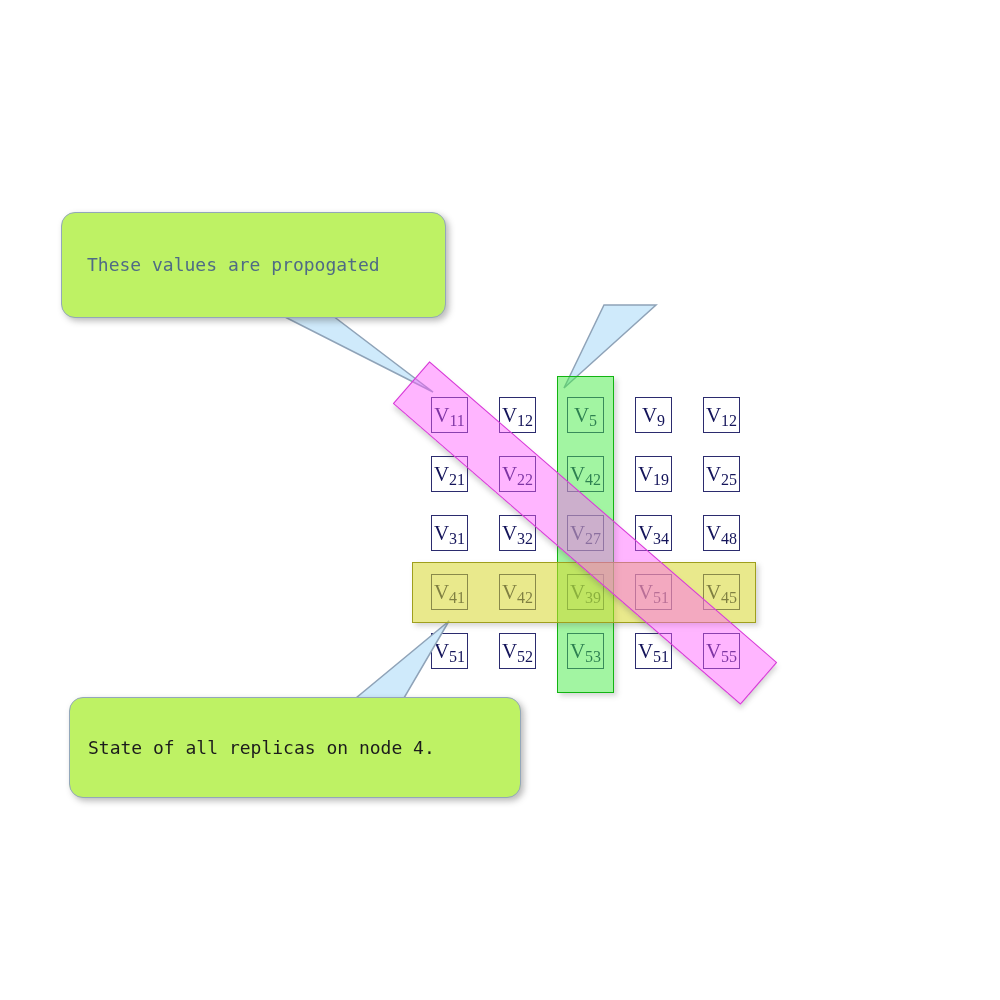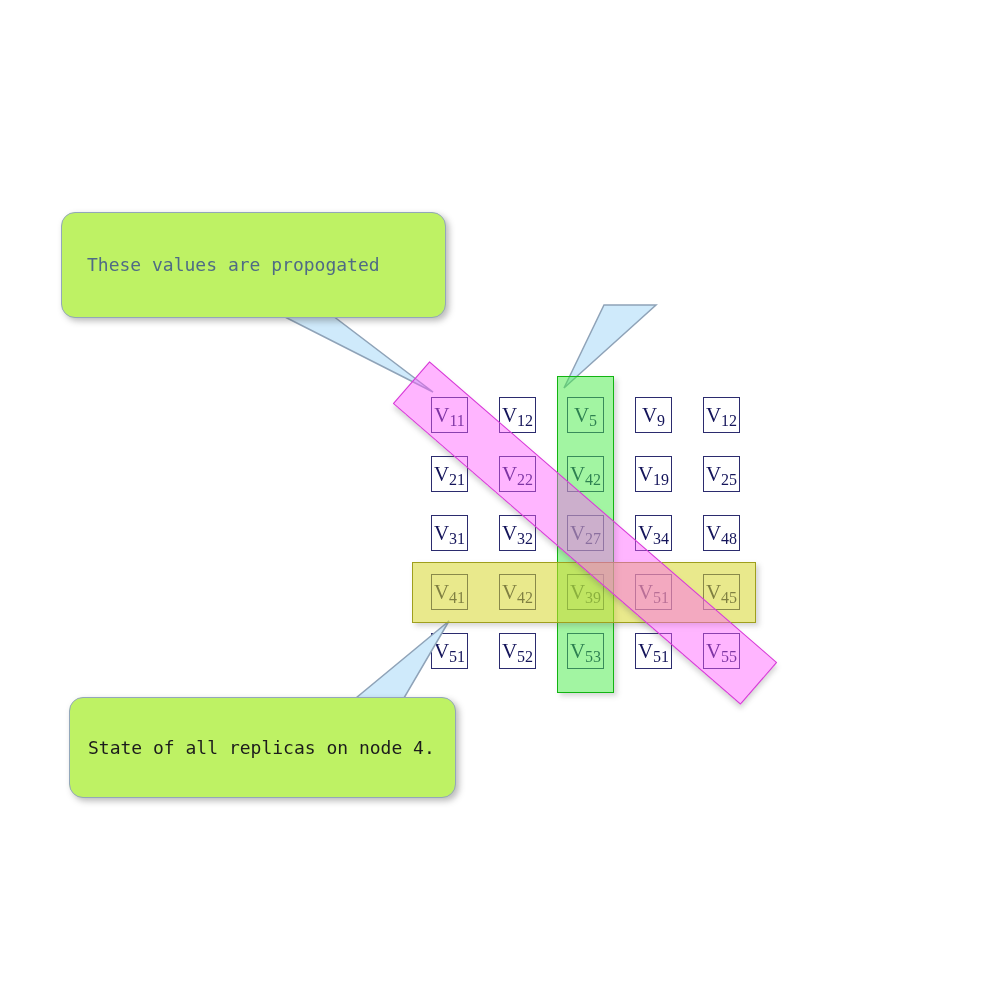--- a/index.html
+++ b/index.html
@@ -30,21 +30,21 @@
            transform:rotate(40.9deg);z-index:4;}
 
   
   .callout{position:absolute;box-sizing:border-box;background:#bef264;
            border:1.5px solid #93a7ba;border-radius:14px;
            box-shadow:3px 3px 6px rgba(60,60,60,0.35);z-index:5;
            display:flex;flex-direction:column;justify-content:center;
            font-size:18px;color:#1c1c1c;line-height:1.4;white-space:nowrap;margin-left:26px;}
   .co-1{left:35px;top:212px;width:385px;height:106px;padding-left:25px;color:#4f6b85;}
   .co-2{left:582px;top:200px;width:385px;height:107px;padding-left:17px;}
-  .co-3{left:43px;top:697px;width:387px;height:101px;padding-left:18px;}
+  .co-3{left:43px;top:697px;width:452px;height:101px;padding-left:18px;}
 </style>
 </head>
 <body>
 
 <div class="canvas">
 
   <svg class="tails" width="1000" height="1000">
     <polygon points="283,316 333,316 433,392"></polygon>
     <polygon points="604,305 656,305 564,388"></polygon>
     <polygon points="356,698 404,698 449,621"></polygon>

